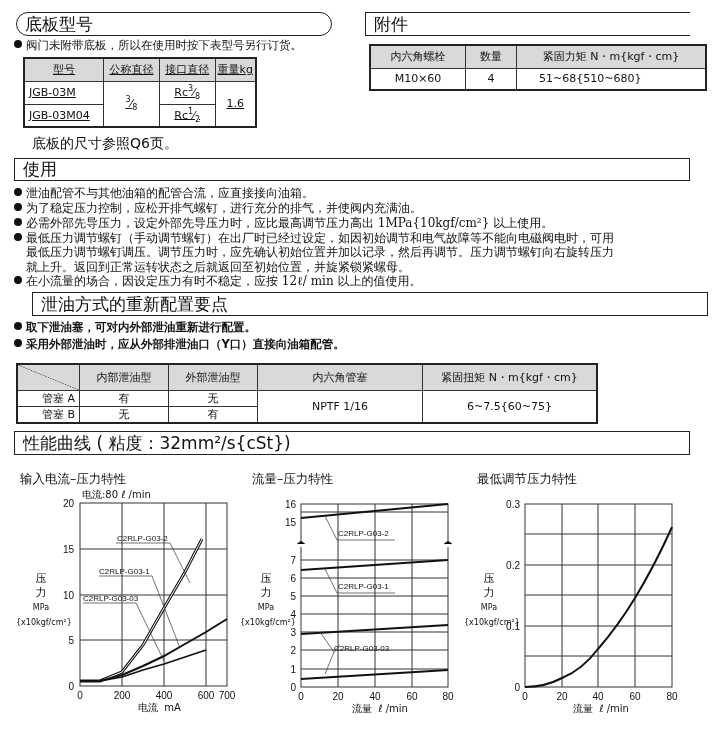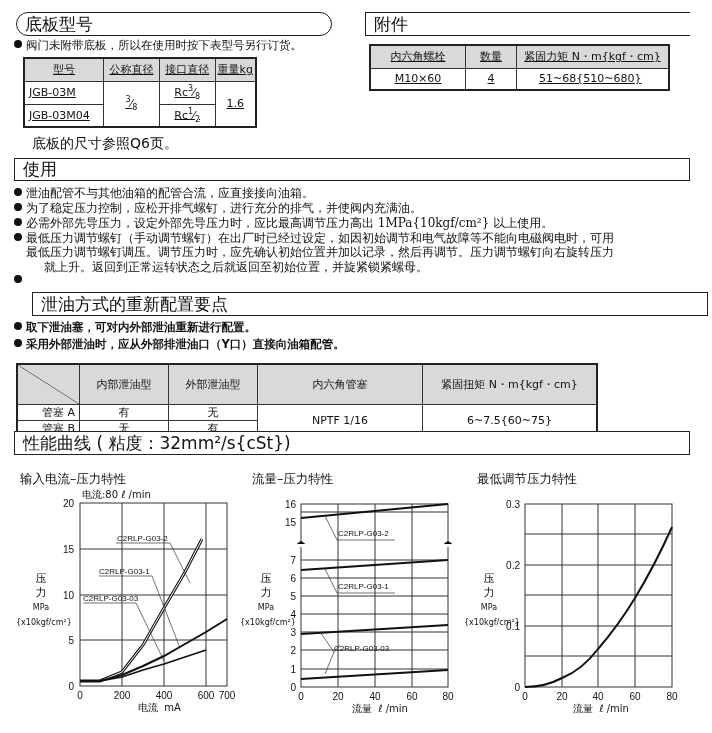--- a/index.html
+++ b/index.html
@@ -55,21 +55,21 @@
       <span>Rc</span><sup>1</sup>⁄<sub>2</sub>
     </td>
   </tr>
 </tbody>
   </table>
 <div class="abs" style="left:32px; top:135px; font-size:14px;">底板的尺寸参照Q6页。</div>
 
 <div class="sec-title" style="left:365px; top:12px; width:325px; height:24px; border-right:none;">
   <span>附件</span>
 </div>
-<table class="t" style="left:369px; top:44px; width:301px; height:47px;text-decoration:underline;">
+<table class="t" style="left:369px; top:44px; width:338px; height:47px;">
   <tbody>
       <tr style="height:23px;">
     <th style="width:86px;">内六角螺栓</th>
     <th style="width:42px;">数量</th>
     <th>紧固力矩 N・m{kgf・cm}</th>
   </tr>
   <tr>
     <td>M10×60</td>
     <td>4</td>
     <td style="text-align:left; padding-left:22px;">51~68{510~680}</td>
@@ -78,32 +78,32 @@
   </table>
 
 <div class="sec-title" style="left:14px; top:158px; width:676px; height:23px;">
   <span>使用</span>
 </div>
 <div class="bullet-line" style="left:14px; top:185px;"><span class="dot"></span><span>泄油配管不与其他油箱的配管合流，应直接接向油箱。</span></div>
 <div class="bullet-line" style="left:14px; top:200px;"><span class="dot"></span><span>为了稳定压力控制，应松开排气螺钉，进行充分的排气，并使阀内充满油。</span></div>
 <div class="bullet-line" style="left:14px; top:215px;"><span class="dot"></span><span>必需外部先导压力，设定外部先导压力时，应比最高调节压力高出 1MPa{10kgf/cm²} 以上使用。</span></div>
 <div class="bullet-line" style="left:14px; top:230px;"><span class="dot"></span><span>最低压力调节螺钉（手动调节螺钉）在出厂时已经过设定，如因初始调节和电气故障等不能向电磁阀电时，可用</span></div>
 <div class="bullet-line" style="left:26px; top:244px;"><span>最低压力调节螺钉调压。调节压力时，应先确认初始位置并加以记录，然后再调节。压力调节螺钉向右旋转压力</span></div>
-<div class="bullet-line" style="left:26px; top:259px;margin-left:18px;"><span>就上升。返回到正常运转状态之后就返回至初始位置，并旋紧锁紧螺母。</span></div>
-<div class="bullet-line" style="left:14px; top:273px;"><span class="dot"></span></div>
+<div class="bullet-line" style="left:26px; top:259px;"><span>就上升。返回到正常运转状态之后就返回至初始位置，并旋紧锁紧螺母。</span></div>
+<div class="bullet-line" style="left:14px; top:273px;"><span class="dot"></span><span>在小流量的场合，因设定压力有时不稳定，应按 12ℓ/ min 以上的值使用。</span></div>
 
 <div class="sec-title" style="left:32px; top:292px; width:676px; height:24px;">
   <span>泄油方式的重新配置要点</span>
 </div>
 <div class="bold-line" style="left:14px; top:320px;"><span class="dot"></span><span>取下泄油塞，可对内外部泄油重新进行配置。</span></div>
 <div class="bold-line" style="left:14px; top:337px;text-align:center;"><span class="dot"></span><span>采用外部泄油时，应从外部排泄油口（Y口）直接向油箱配管。</span></div>
 
 <table class="t" style="left:16px; top:363px; width:582px; height:58px;">
   <tbody>
-      <tr style="height:40px;">
+      <tr style="height:26px;">
     <th style="width:53px; background:#d9d9d9 linear-gradient(to top right, transparent 49%, #555 50%, transparent 51%);"></th>
     <th style="width:80px;">内部泄油型</th>
     <th style="width:80px;">外部泄油型</th>
     <th style="width:156px;">内六角管塞</th>
     <th>紧固扭矩 N・m{kgf・cm}</th>
   </tr>
   <tr>
     <td style="text-align:right;">管塞 A</td>
     <td>有</td>
     <td>无</td>

